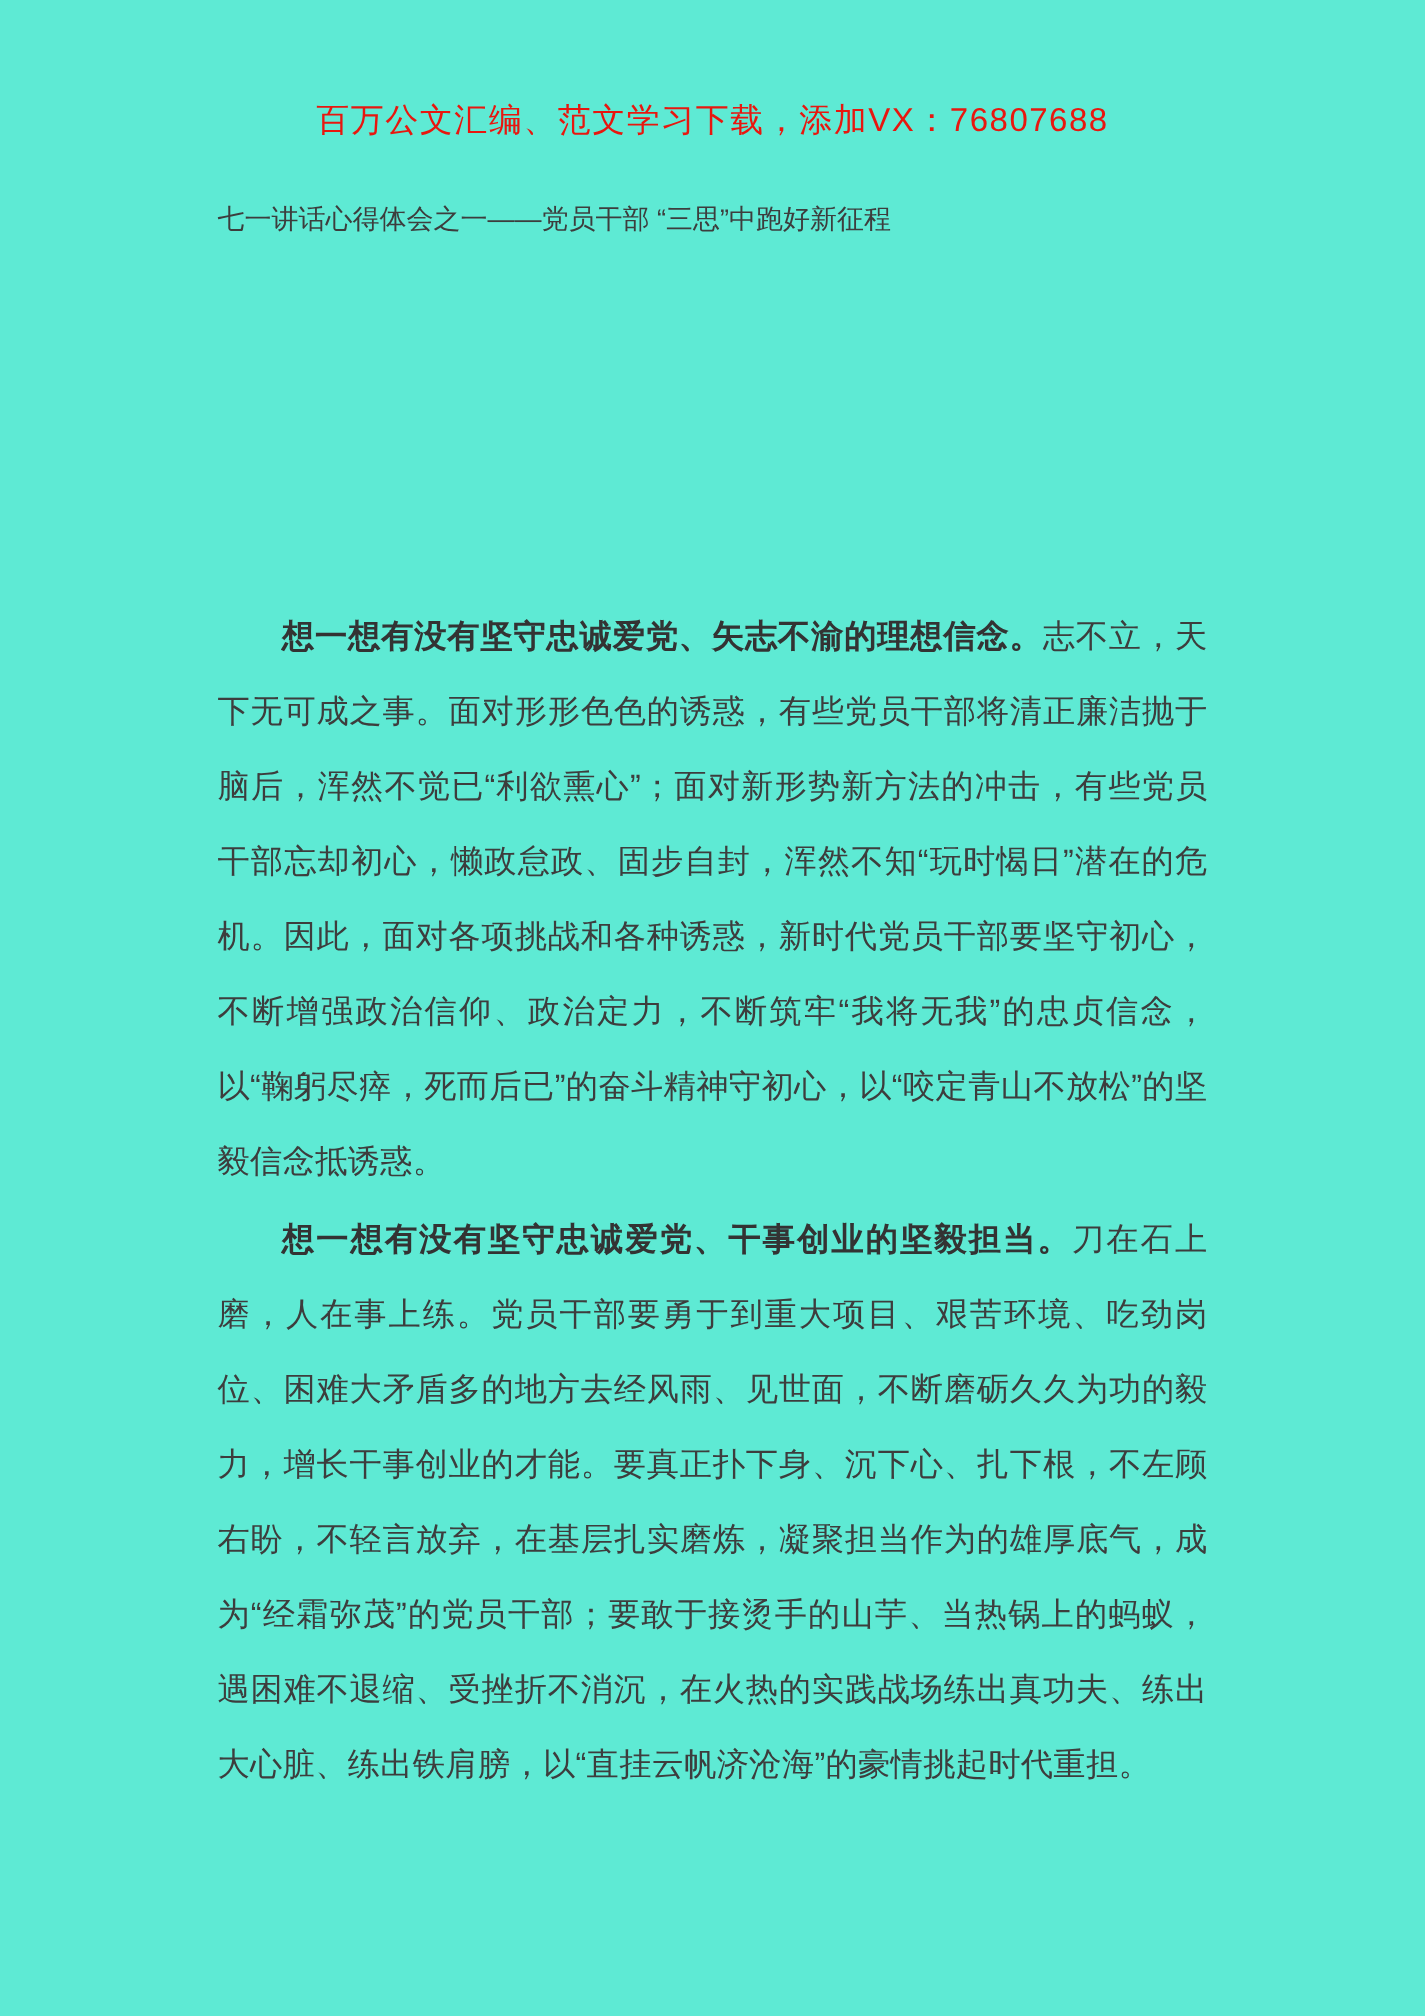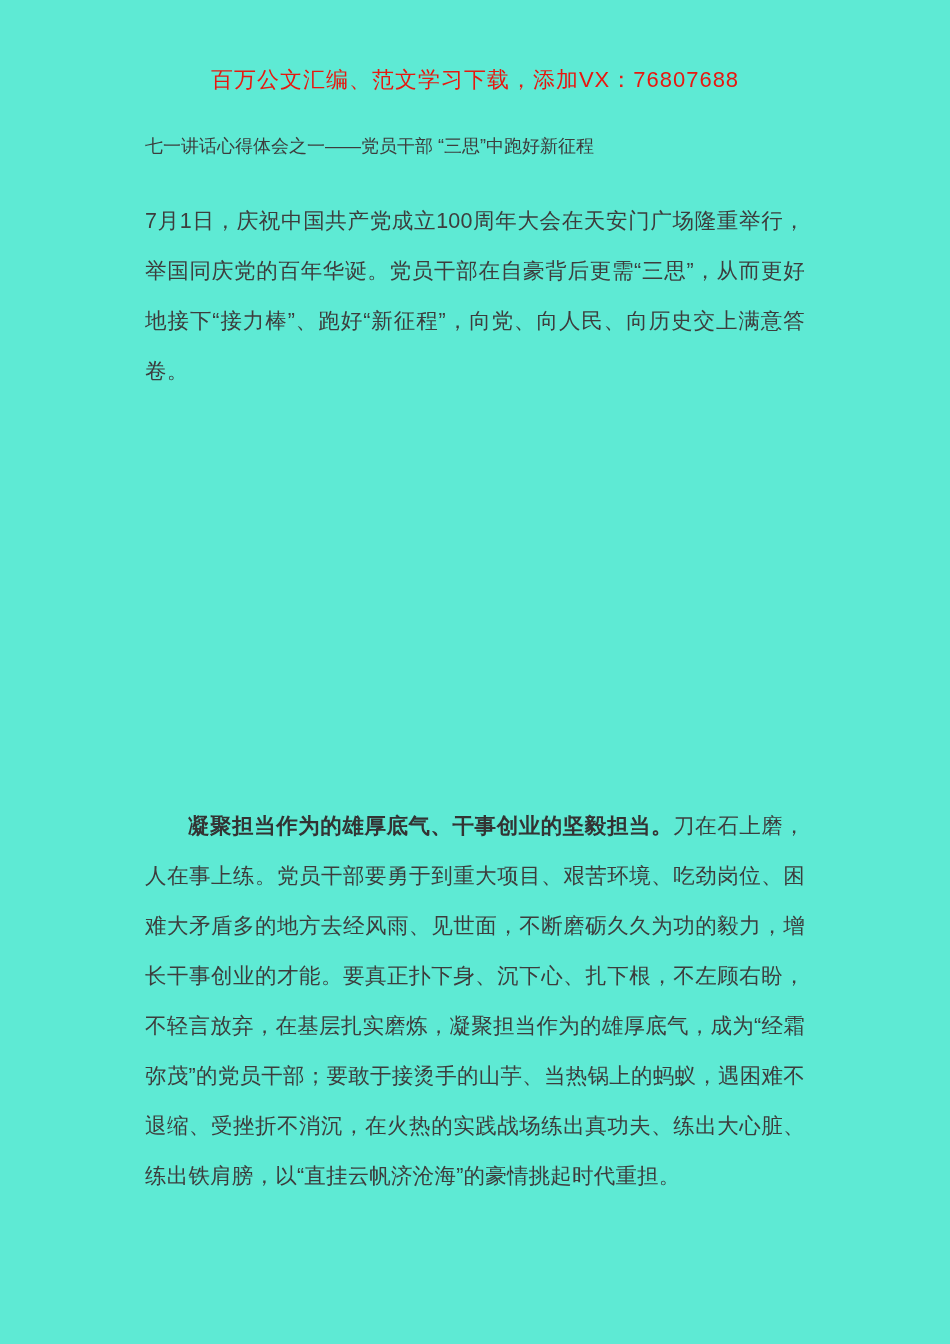--- a/index.html
+++ b/index.html
@@ -57,18 +57,18 @@
 </style>
 </head>
 <body>
 
 <div class="page">
 
   <div class="notice">百万公文汇编、范文学习下载，添加VX：76807688</div>
 
   <h1 class="doc-title">七一讲话心得体会之一——党员干部 “三思”中跑好新征程</h1>
 
-  <p class="para p1"><span class="lead"></span><span>7月1日，庆祝中国共产党成立100周年大会在天安门广场隆重举行，举国同庆党的百年华诞。党员干部在自豪背后更需“三思”，从而更好地接下“接力棒”、跑好“新征程”，向党、向人民、向历史交上满意答卷。</span></p>
 
+  <p class="para p2 indent"><span class="lead">想一想有没有坚守忠诚爱党、矢志不渝的理想信念。</span><span>志不立，天下无可成之事。面对形形色色的诱惑，有些党员干部将清正廉洁抛于脑后，浑然不觉已“利欲熏心”；面对新形势新方法的冲击，有些党员干部忘却初心，懒政怠政、固步自封，浑然不知“玩时愒日”潜在的危机。因此，面对各项挑战和各种诱惑，新时代党员干部要坚守初心，不断增强政治信仰、政治定力，不断筑牢“我将无我”的忠贞信念，以“鞠躬尽瘁，死而后已”的奋斗精神守初心，以“咬定青山不放松”的坚毅信念抵诱惑。</span></p>
 
-  <p class="para p3 indent"><span class="lead">凝聚担当作为的雄厚底气、干事创业的坚毅担当。</span><span>刀在石上磨，人在事上练。党员干部要勇于到重大项目、艰苦环境、吃劲岗位、困难大矛盾多的地方去经风雨、见世面，不断磨砺久久为功的毅力，增长干事创业的才能。要真正扑下身、沉下心、扎下根，不左顾右盼，不轻言放弃，在基层扎实磨炼，凝聚担当作为的雄厚底气，成为“经霜弥茂”的党员干部；要敢于接烫手的山芋、当热锅上的蚂蚁，遇困难不退缩、受挫折不消沉，在火热的实践战场练出真功夫、练出大心脏、练出铁肩膀，以“直挂云帆济沧海”的豪情挑起时代重担。</span></p>
+  <p class="para p3 indent"><span class="lead">想一想有没有坚守忠诚爱党、干事创业的坚毅担当。</span><span>刀在石上磨，人在事上练。党员干部要勇于到重大项目、艰苦环境、吃劲岗位、困难大矛盾多的地方去经风雨、见世面，不断磨砺久久为功的毅力，增长干事创业的才能。要真正扑下身、沉下心、扎下根，不左顾右盼，不轻言放弃，在基层扎实磨炼，凝聚担当作为的雄厚底气，成为“经霜弥茂”的党员干部；要敢于接烫手的山芋、当热锅上的蚂蚁，遇困难不退缩、受挫折不消沉，在火热的实践战场练出真功夫、练出大心脏、练出铁肩膀，以“直挂云帆济沧海”的豪情挑起时代重担。</span></p>
 
 </div>
 
 </body></html>

